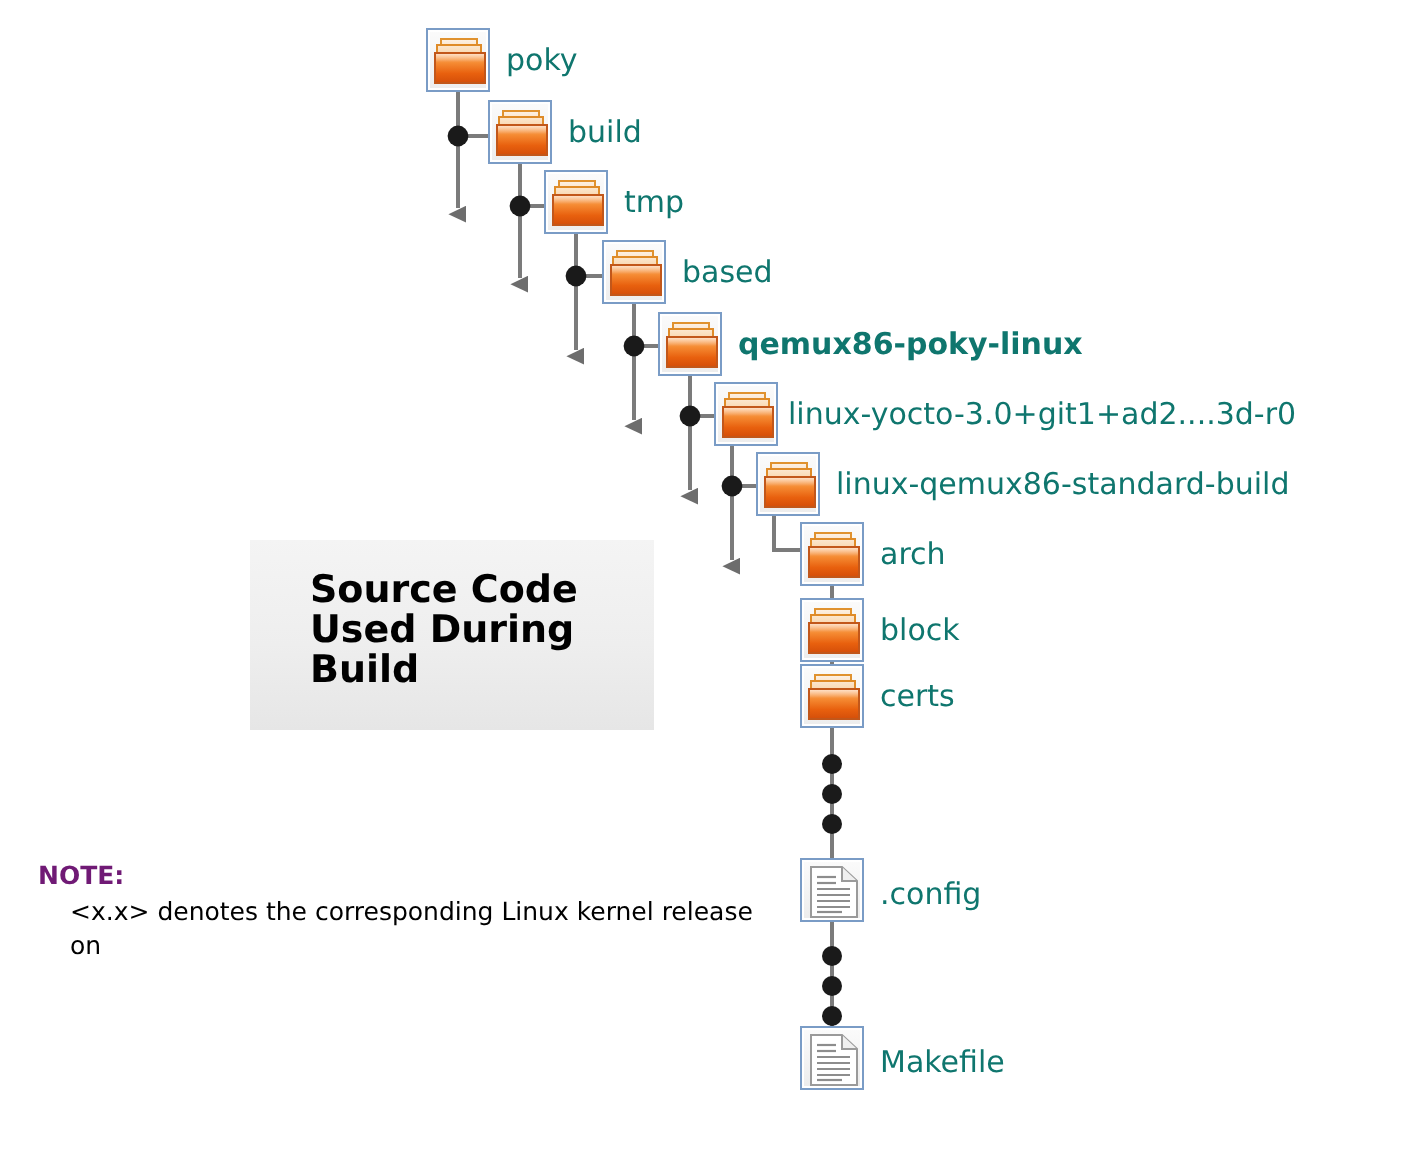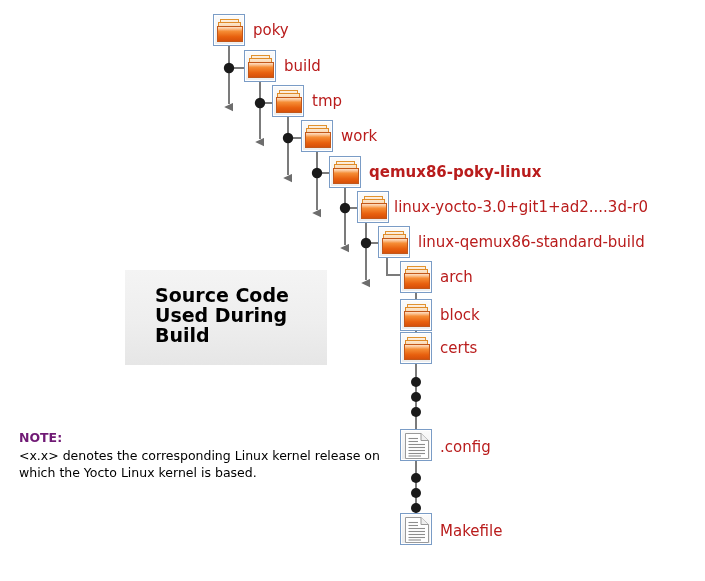--- a/index.html
+++ b/index.html
@@ -98,21 +98,21 @@
   .doc-ico svg {
     position: absolute;
     left: 4px; top: 3px;
   }
 
   
   .label {
     position: absolute;
     white-space: nowrap;
     font-size: 15px;
-    color: #b91c1c;
+    color: #0f766e;
     line-height: 1;
   }
 
   
   #callout {
     position: absolute;
     left: 125px;
     top: 270px;
     width: 202px;
     height: 95px;
@@ -139,20 +139,21 @@
     font-size: 12.5px;
     font-weight: bold;
     color: #701a75;
     line-height: 16px;
   }
   #note .note-body {
     font-size: 12.5px;
     color: #000;
     line-height: 17px;
     margin-top: 1px;
+    margin-left: 16px;
   }
 </style>
 </head>
 <body>
 
 <div id="diagram">
 
   <svg id="wires" viewBox="0 0 705 581" width="705" height="581">
     <defs>
       <marker id="arrowhead" markerWidth="9" markerHeight="9" refX="1.2" refY="4.2" orient="auto" markerUnits="userSpaceOnUse">
@@ -235,21 +236,21 @@
   </div>
   <div class="label" style="left:312px;top:94px;">tmp</div>
 
   <div class="node" style="left:301px;top:120px;">
     <div class="folder-ico">
       <div class="back1"></div>
         <div class="back2"></div>
         <div class="front"></div>
     </div>
   </div>
-  <div class="label" style="left:341px;top:129px;">work</div>
+  <div class="label" style="left:341px;top:129px;">based</div>
 
   <div class="node" style="left:329px;top:156px;">
     <div class="folder-ico">
       <div class="back1"></div>
         <div class="back2"></div>
         <div class="front"></div>
     </div>
   </div>
   <div class="label" style="left:369px;top:165px;font-weight:bold;">qemux86-poky-linux</div>
 
@@ -341,17 +342,16 @@
       <div>Source Code</div>
       <div>Used During</div>
       <div>Build</div>
     </div>
   </div>
 
   <div id="note">
     <div class="note-title">NOTE:</div>
     <div class="note-body">
       <div>&lt;x.x&gt; denotes the corresponding Linux kernel release on</div>
-      <div>which the Yocto Linux kernel is based.</div>
     </div>
   </div>
 
 </div>
 
 </body></html>

